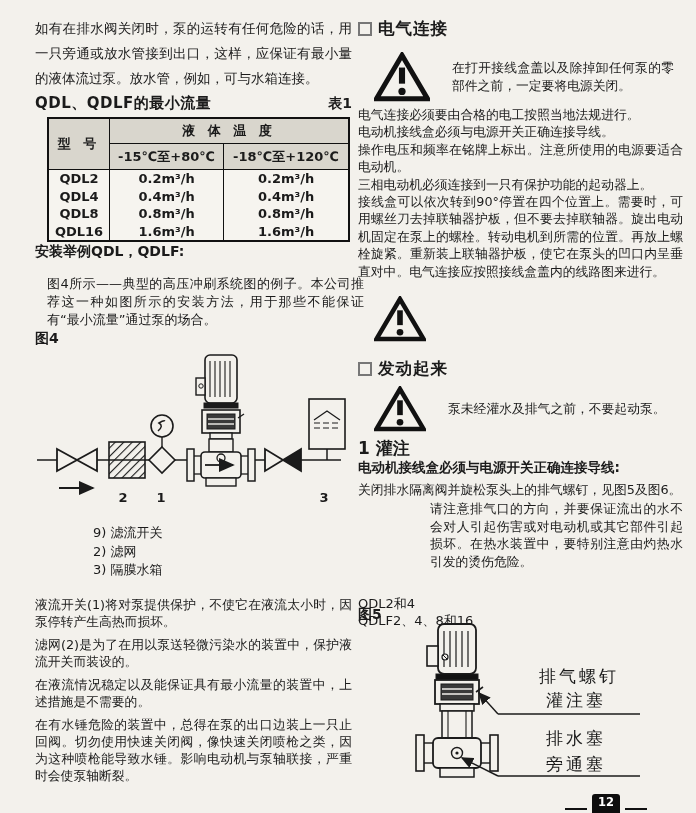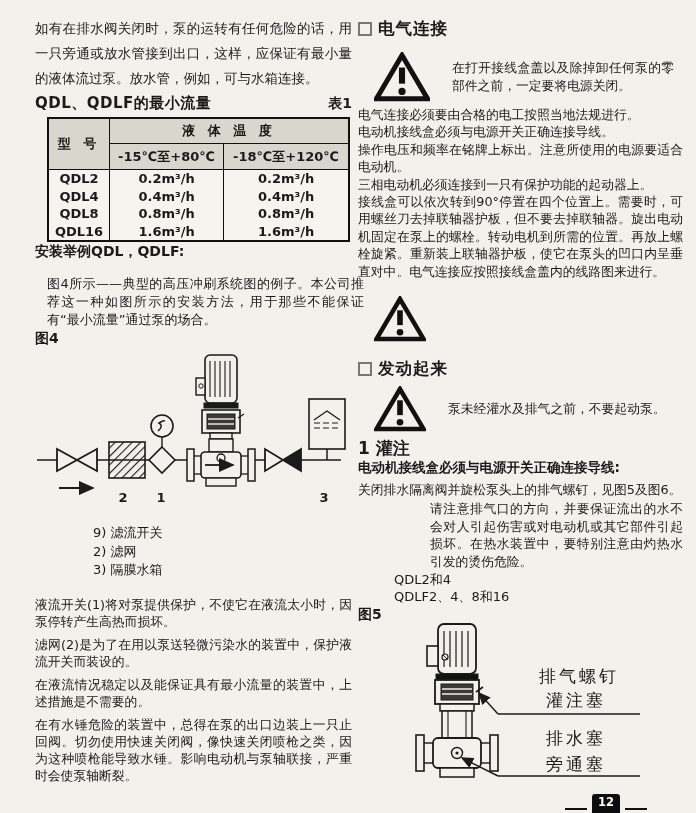--- a/index.html
+++ b/index.html
@@ -62,21 +62,21 @@
 
   .elec-pars{position:absolute;left:0;top:106px;width:325px;}
   .elec-pars p{margin:0;font-size:12.8px;line-height:17.4px;text-align:justify;}
 
   .step-head{position:absolute;left:0;top:437px;font-size:17px;font-weight:600;}
   .cond-head{position:absolute;left:0;top:459px;font-size:13.5px;font-weight:bold;}
   .prime-p1{position:absolute;left:0;top:481px;width:325px;margin:0;
     font-size:12.8px;line-height:17px;}
   .prime-note{position:absolute;left:72px;top:500px;width:253px;margin:0;
     font-size:12.8px;line-height:17.6px;text-align:justify;}
-  .models{position:absolute;left:0;top:572px;font-size:13px;line-height:16.5px;margin-left:36px;}
+  .models{position:absolute;left:0;top:596px;font-size:13px;line-height:16.5px;}
   .fig5-label{position:absolute;left:0;top:606px;font-weight:bold;font-size:14px;}
   .fig5{position:absolute;left:42px;top:620px;}
 
   
   .footer{position:absolute;left:565px;top:794px;display:flex;align-items:center;gap:5px;}
   .footer .dash{width:22px;height:2px;background:#111;}
   .footer .pagebox{min-width:24px;height:30px;background:#0d0d0d;color:#fff;
     font-weight:bold;font-size:11.5px;line-height:16px;text-align:center;
     border-radius:3px;padding:0 2px;}
 

